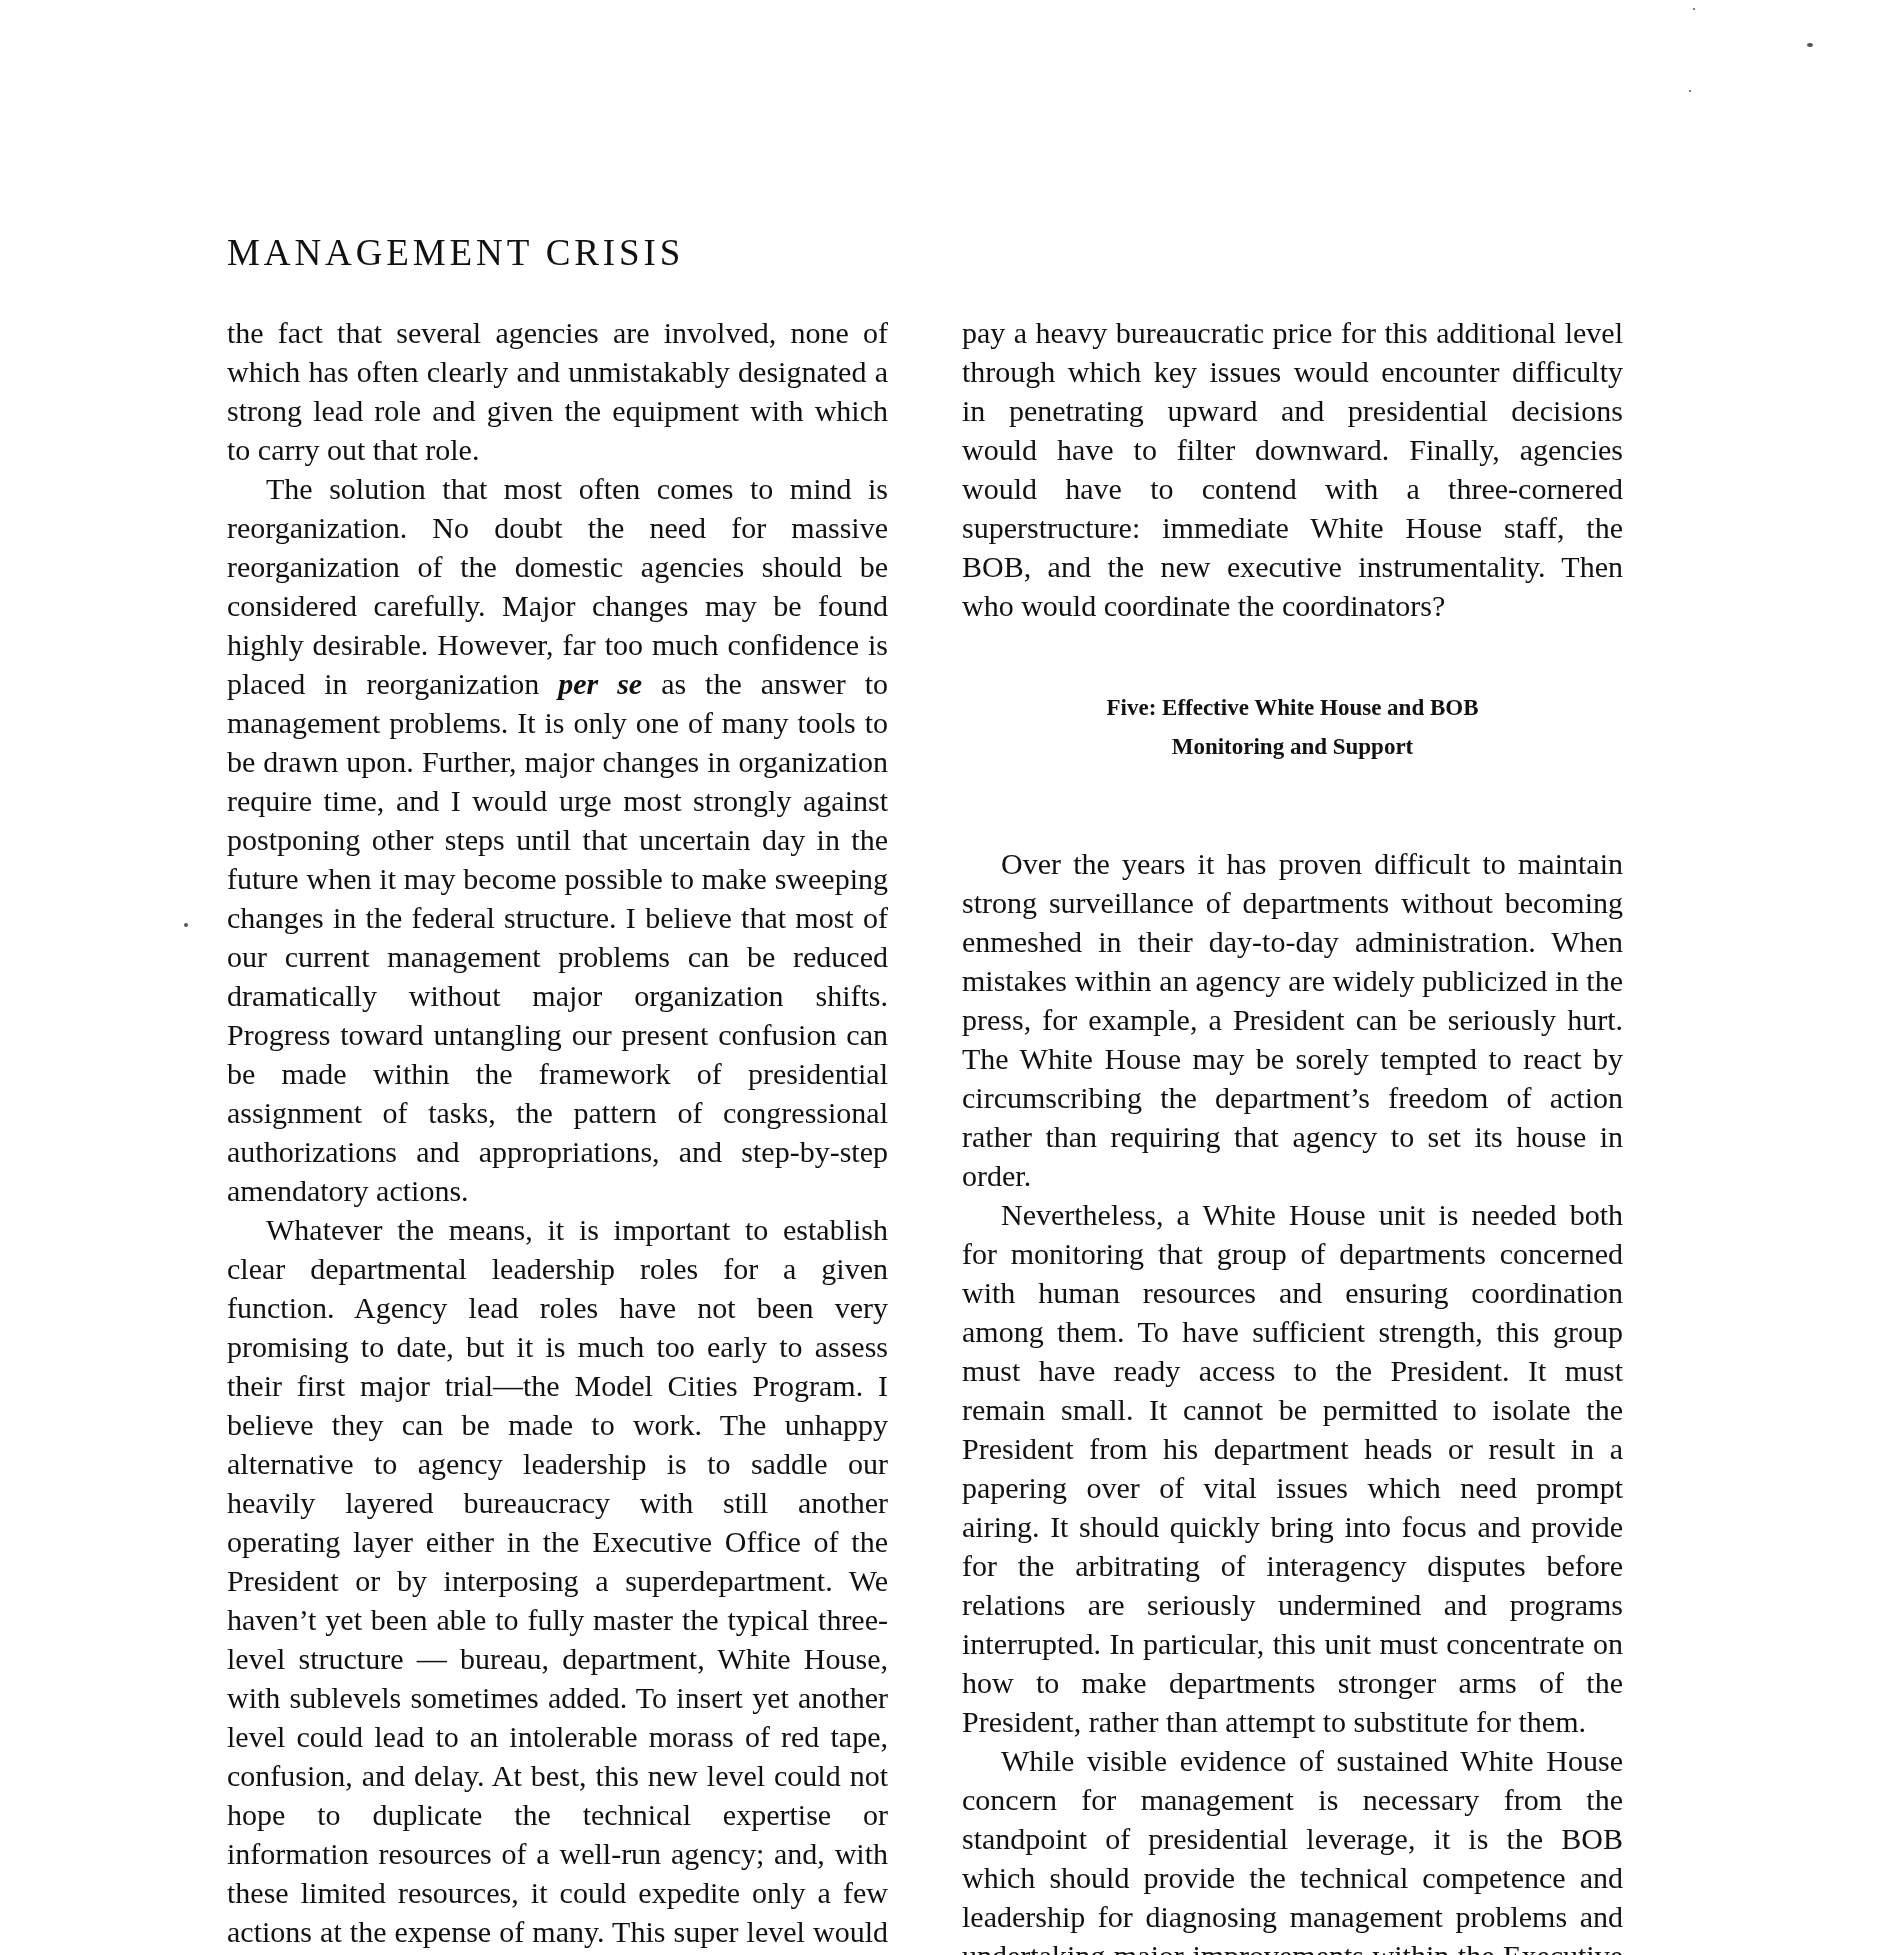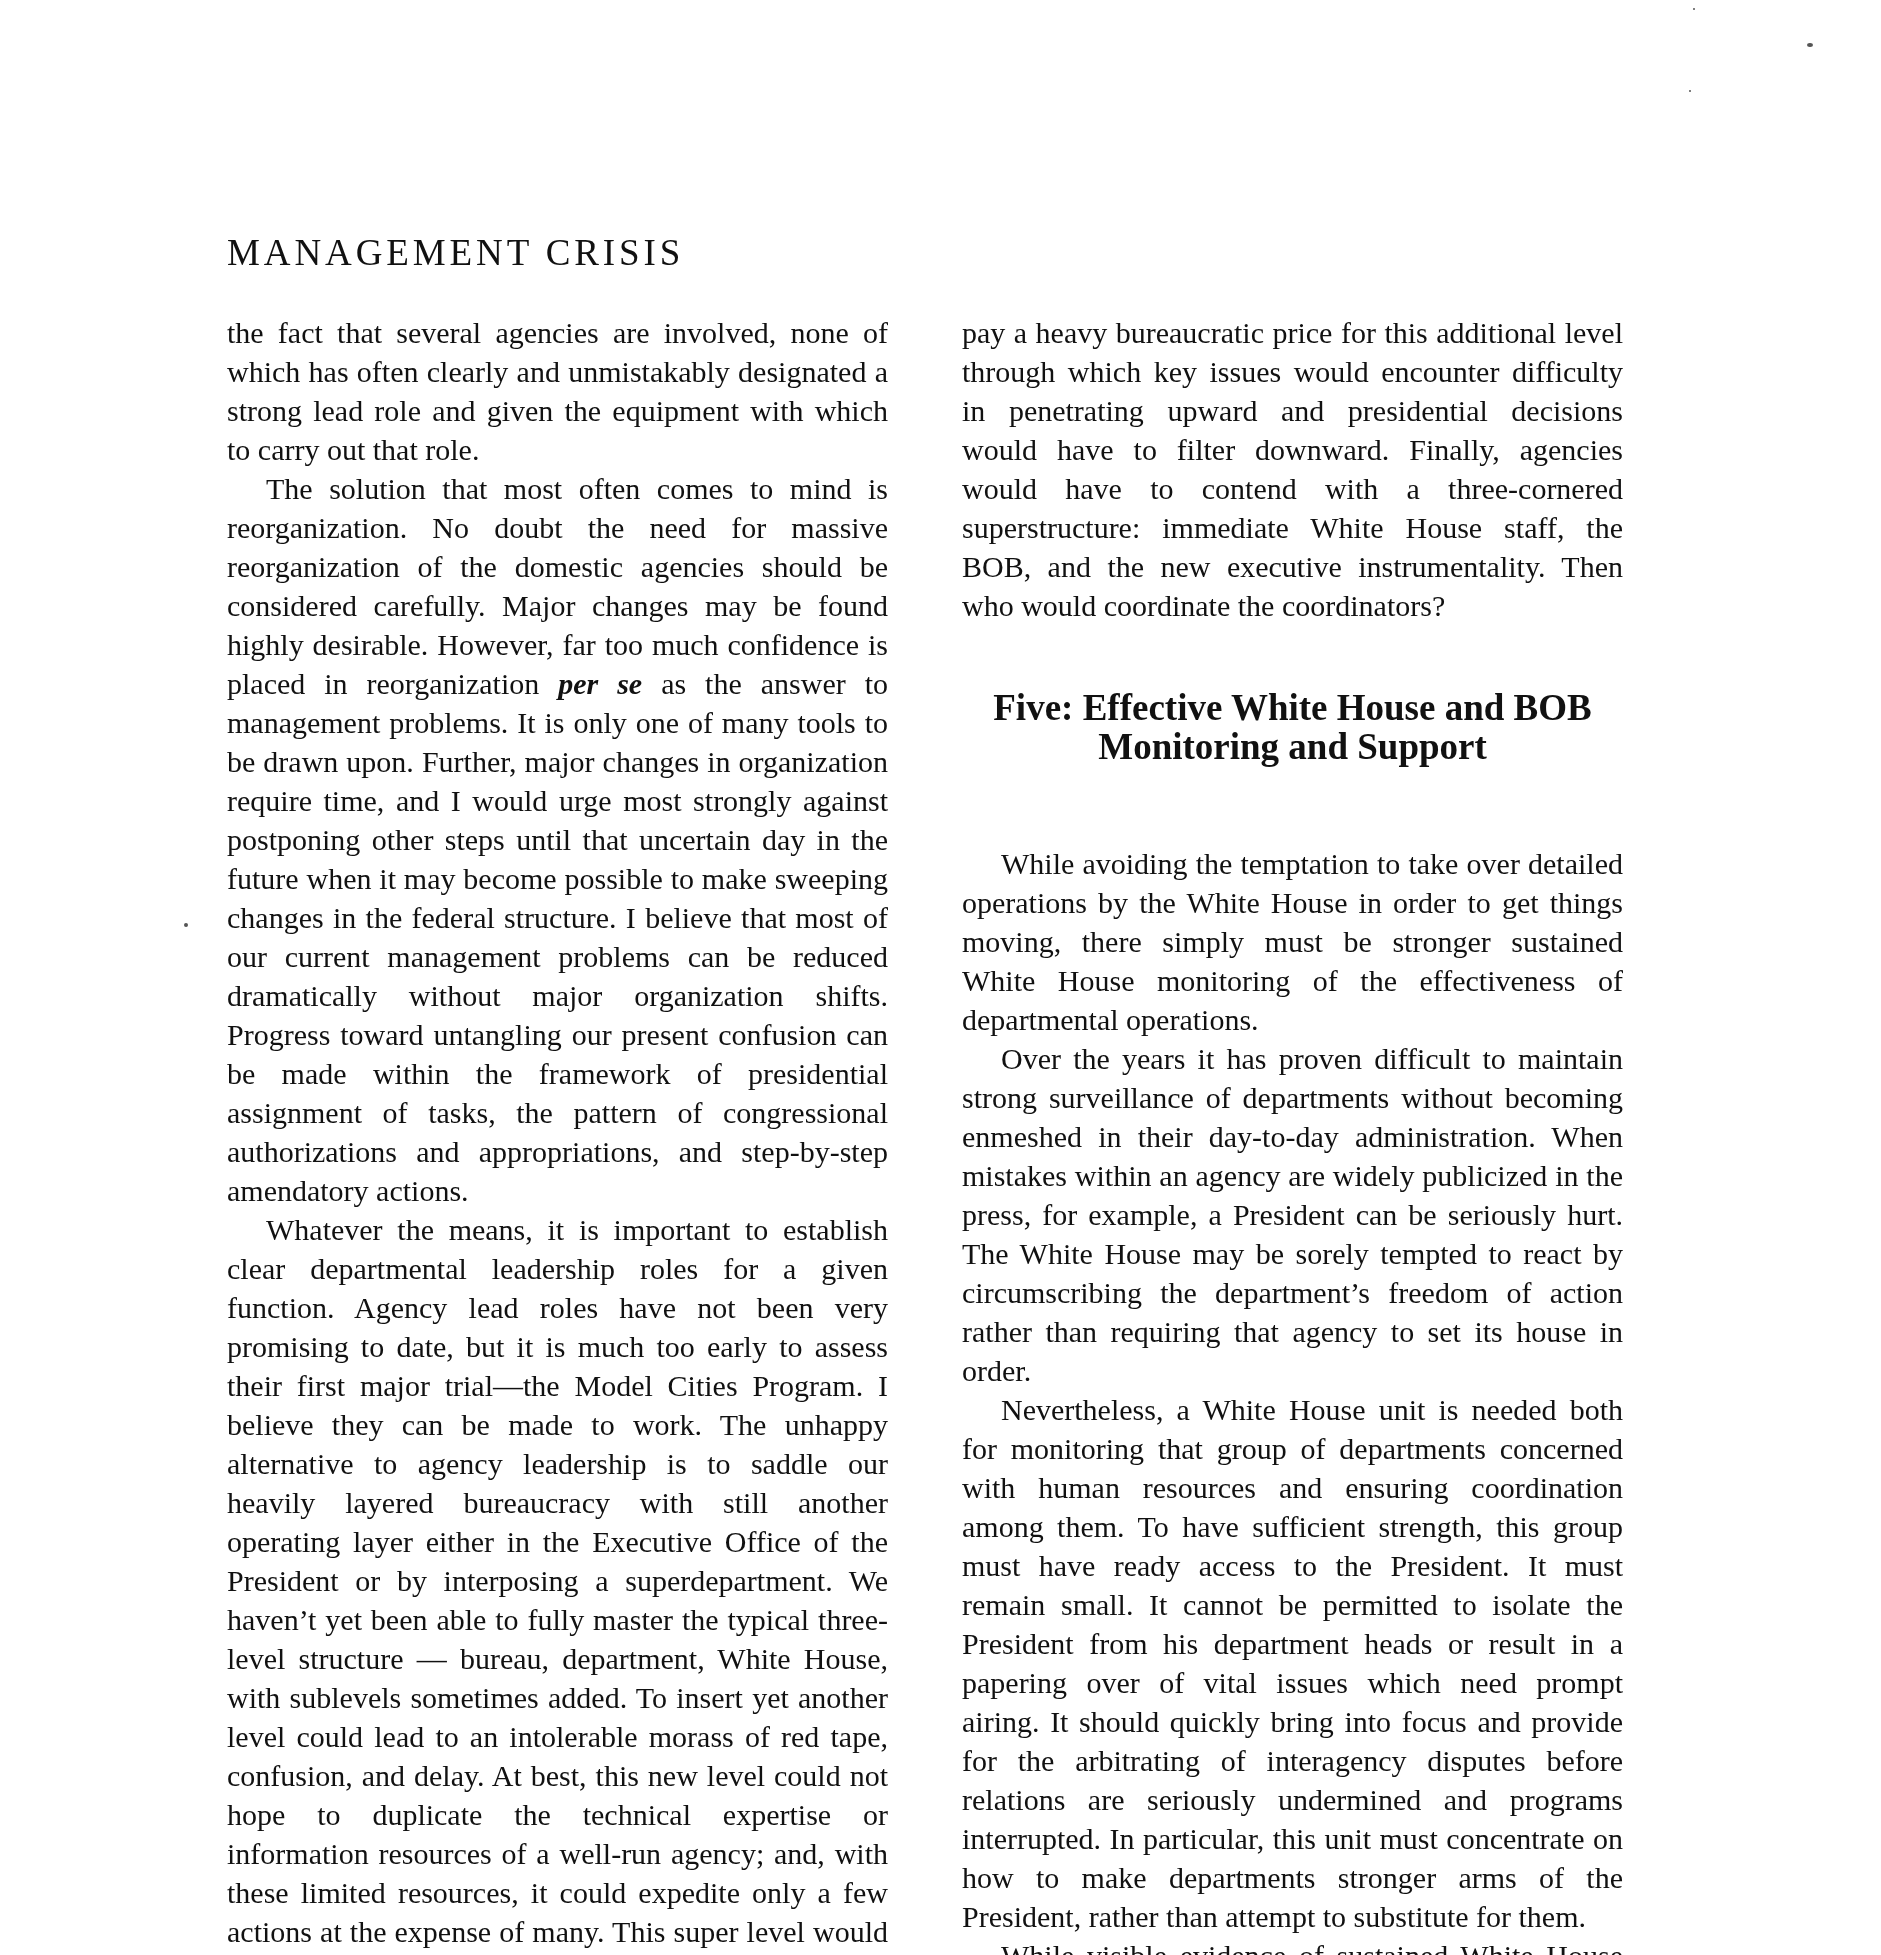--- a/index.html
+++ b/index.html
@@ -3,42 +3,41 @@
 <meta charset="utf-8">
 <style>
   html,body{margin:0;padding:0;background:#fff;}
   body{width:1882px;height:2477px;position:relative;overflow:hidden;font-family:"Liberation Serif","DejaVu Serif",serif;color:#111;}
   .running-head{position:absolute;left:227px;top:231px;font-size:37px;letter-spacing:3.9px;font-weight:normal;}
   .col{position:absolute;top:313px;width:661px;font-size:30px;line-height:39px;text-align:justify;}
   .col.left{left:227px;}
   .col.right{left:962px;}
   .col p{margin:0;text-indent:0;}
   .col p.indent{text-indent:39px;}
-  .section-heading{font-weight:bold;text-align:center;font-size:37px;line-height:39px;margin:63px 0 78px 0;font-family:"Liberation Serif",serif;}
+  .section-heading{font-weight:bold;text-align:center;font-size:23px;line-height:39px;margin:63px 0 78px 0;font-family:"Liberation Serif",serif;}
   em{font-style:italic;font-weight:bold;}
   .speck{position:absolute;background:#555;border-radius:50%;}
 </style>
 </head>
 <body>
 
 <div class="running-head">MANAGEMENT CRISIS</div>
 
 <div class="col left">
   <p>the fact that several agencies are involved, none of which has often clearly and unmistakably designated a strong lead role and given the equipment with which to carry out that role.</p>
   <p class="indent"><span>The solution that most often comes to mind is reorganization. No doubt the need for massive reorganization of the domestic agencies should be considered carefully. Major changes may be found highly desirable. However, far too much confidence is placed in reorganization </span><em>per se</em><span> as the answer to management problems. It is only one of many tools to be drawn upon. Further, major changes in organization require time, and I would urge most strongly against postponing other steps until that uncertain day in the future when it may become possible to make sweeping changes in the federal structure. I believe that most of our current management problems can be reduced dramatically without major organization shifts. Progress toward untangling our present confusion can be made within the framework of presidential assignment of tasks, the pattern of congressional authorizations and appropriations, and step-by-step amendatory actions.</span></p>
   <p class="indent">Whatever the means, it is important to establish clear departmental leadership roles for a given function. Agency lead roles have not been very promising to date, but it is much too early to assess their first major trial—the Model Cities Program. I believe they can be made to work. The unhappy alternative to agency leadership is to saddle our heavily layered bureaucracy with still another operating layer either in the Executive Office of the President or by interposing a superdepartment. We haven’t yet been able to fully master the typical three-level structure — bureau, department, White House, with sublevels sometimes added. To insert yet another level could lead to an intolerable morass of red tape, confusion, and delay. At best, this new level could not hope to duplicate the technical expertise or information resources of a well-run agency; and, with these limited resources, it could expedite only a few actions at the expense of many. This super level would eventually be drawn into operating details and then could no longer free itself to carry out its intended role of coordination and direction. Further, we would</p>
 </div>
 
 <div class="col right">
   <p>pay a heavy bureaucratic price for this additional level through which key issues would encounter difficulty in penetrating upward and presidential decisions would have to filter downward. Finally, agencies would have to contend with a three-cornered superstructure: immediate White House staff, the BOB, and the new executive instrumentality. Then who would coordinate the coordinators?</p>
   <div class="section-heading">
     <div>Five: Effective White House and BOB</div>
     <div>Monitoring and Support</div>
   </div>
-  <p class="indent">While avoiding the temptation to take over detailed operations by the White House in order to get things moving, there simply must be stronger sustained White House monitoring of the effectiveness of departmental operations.</p>
   <p class="indent">Over the years it has proven difficult to maintain strong surveillance of departments without becoming enmeshed in their day-to-day administration. When mistakes within an agency are widely publicized in the press, for example, a President can be seriously hurt. The White House may be sorely tempted to react by circumscribing the department’s freedom of action rather than requiring that agency to set its house in order.</p>
   <p class="indent">Nevertheless, a White House unit is needed both for monitoring that group of departments concerned with human resources and ensuring coordination among them. To have sufficient strength, this group must have ready access to the President. It must remain small. It cannot be permitted to isolate the President from his department heads or result in a papering over of vital issues which need prompt airing. It should quickly bring into focus and provide for the arbitrating of interagency disputes before relations are seriously undermined and programs interrupted. In particular, this unit must concentrate on how to make departments stronger arms of the President, rather than attempt to substitute for them.</p>
   <p class="indent">While visible evidence of sustained White House concern for management is necessary from the standpoint of presidential leverage, it is the BOB which should provide the technical competence and leadership for diagnosing management problems and undertaking major improvements within the Executive Branch. The</p>
 </div>
 
 <div class="speck" style="left:1807px;top:43px;width:5.5px;height:3.9px;"></div>
 <div class="speck" style="left:1693px;top:7.8px;width:2.3px;height:2.3px;"></div>
 <div class="speck" style="left:1689px;top:90px;width:2.3px;height:2.3px;"></div>
 <div class="speck" style="left:184px;top:923px;width:3.9px;height:3.9px;"></div>
 

